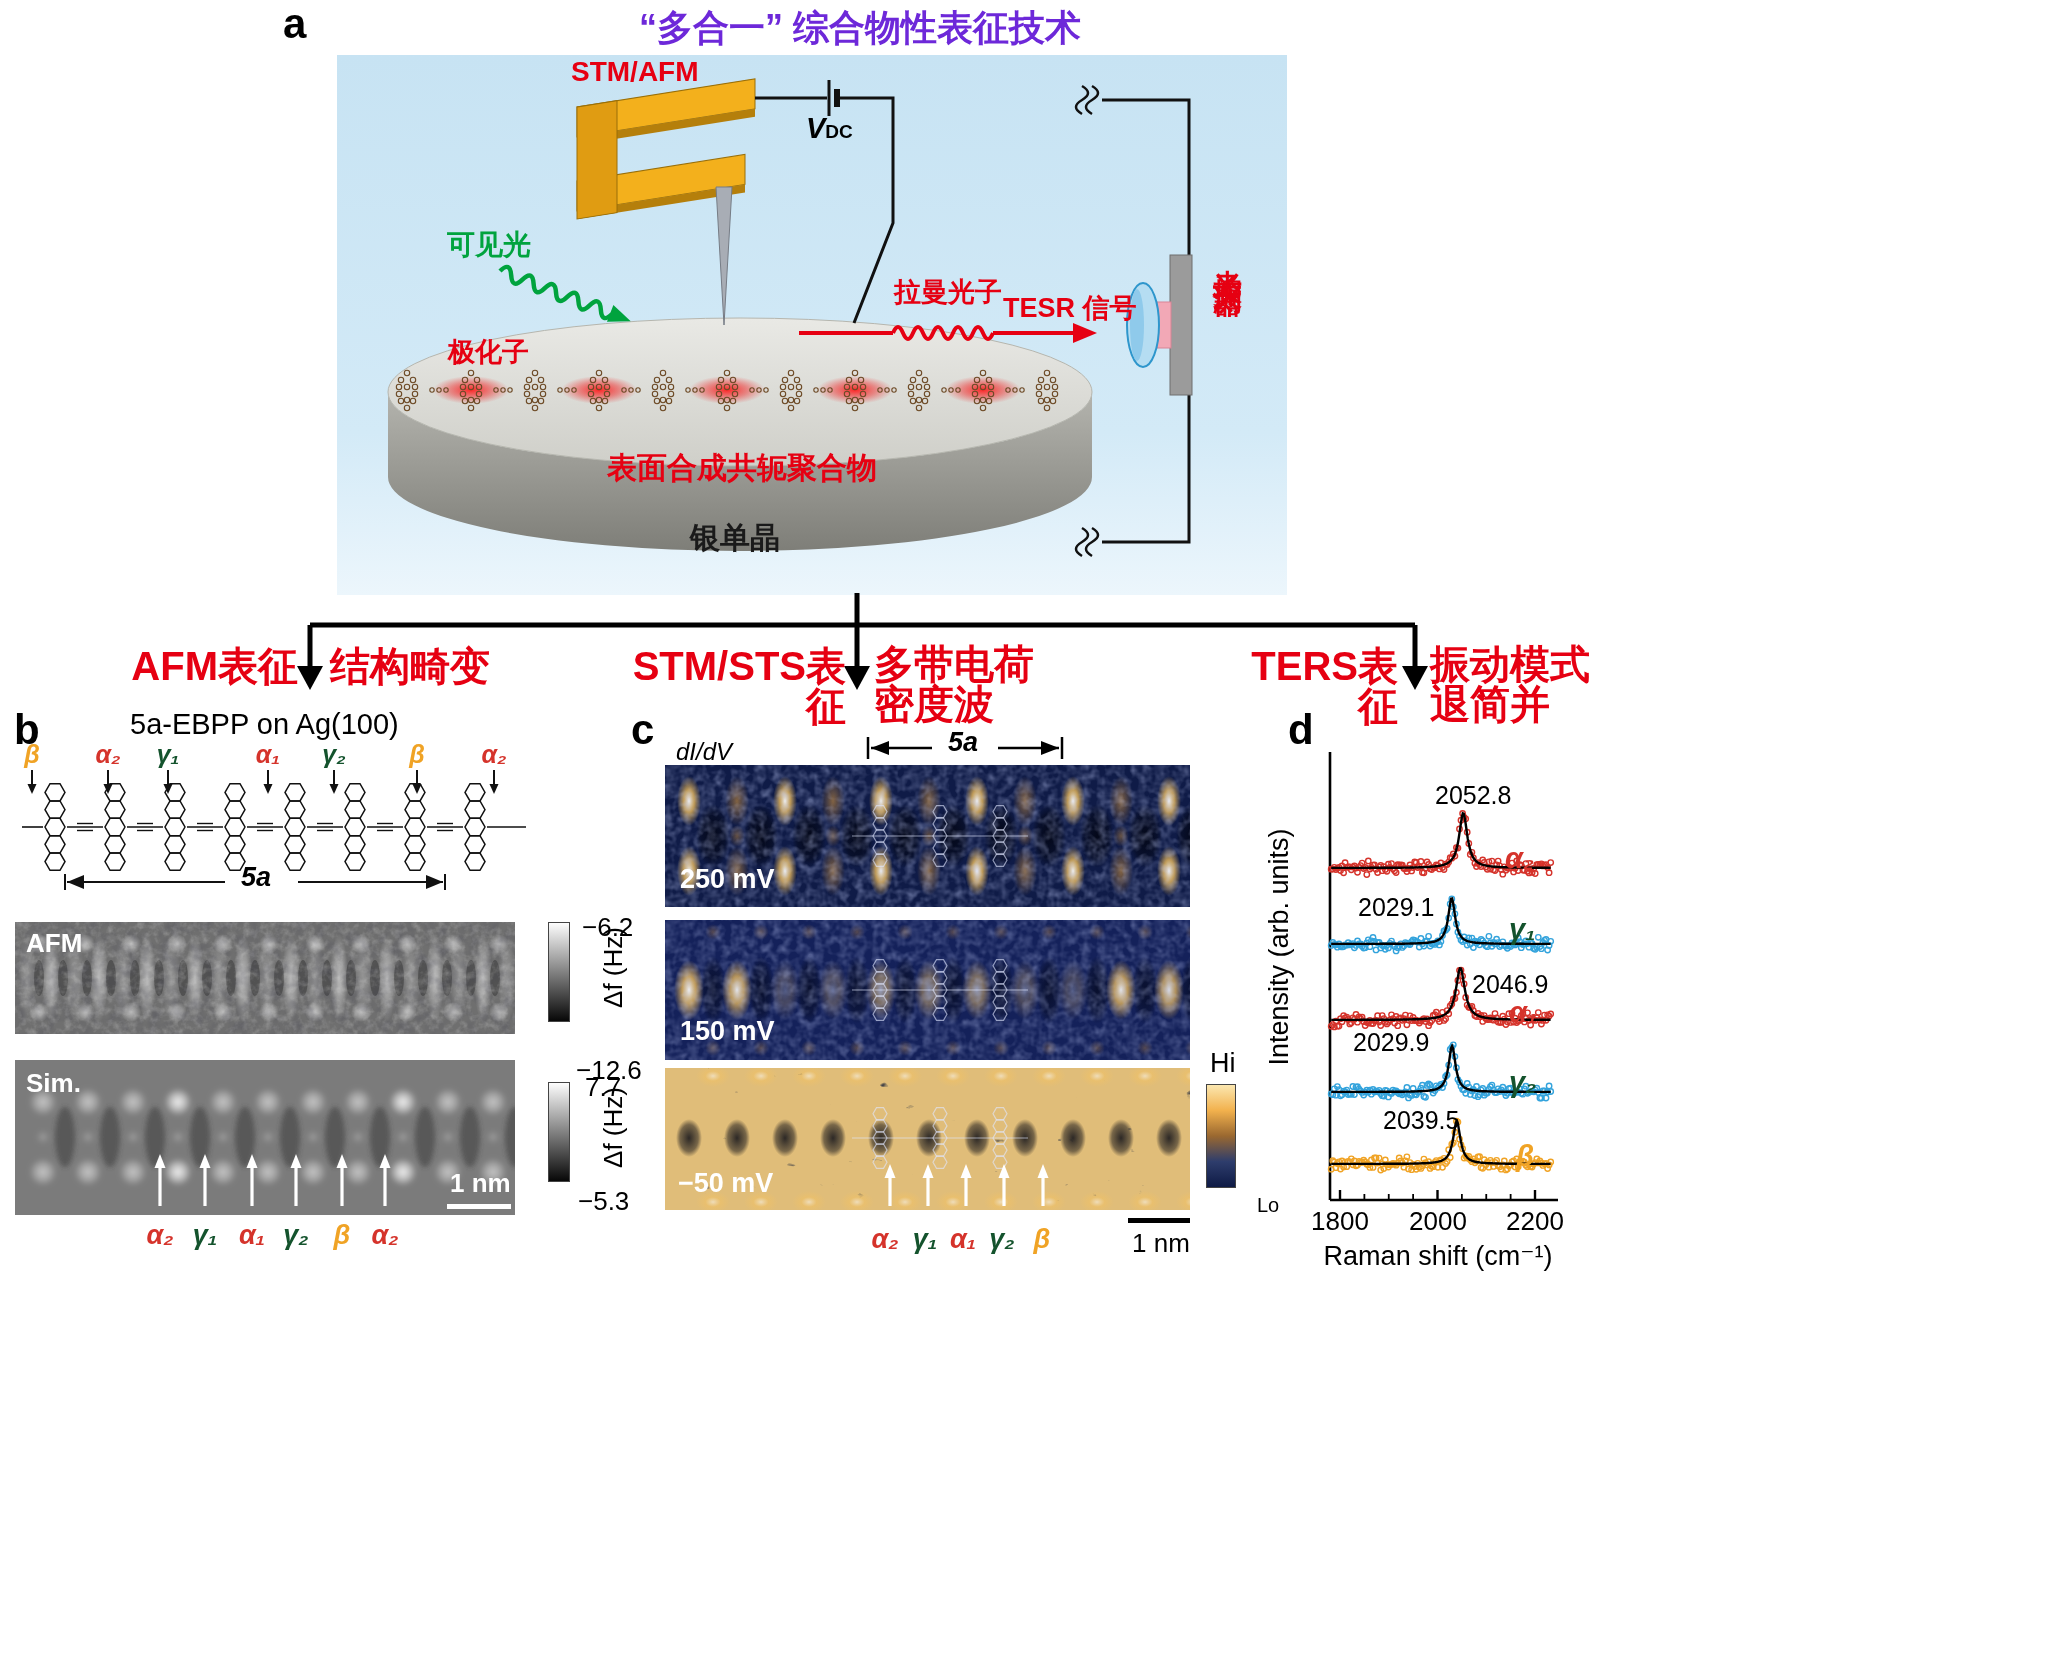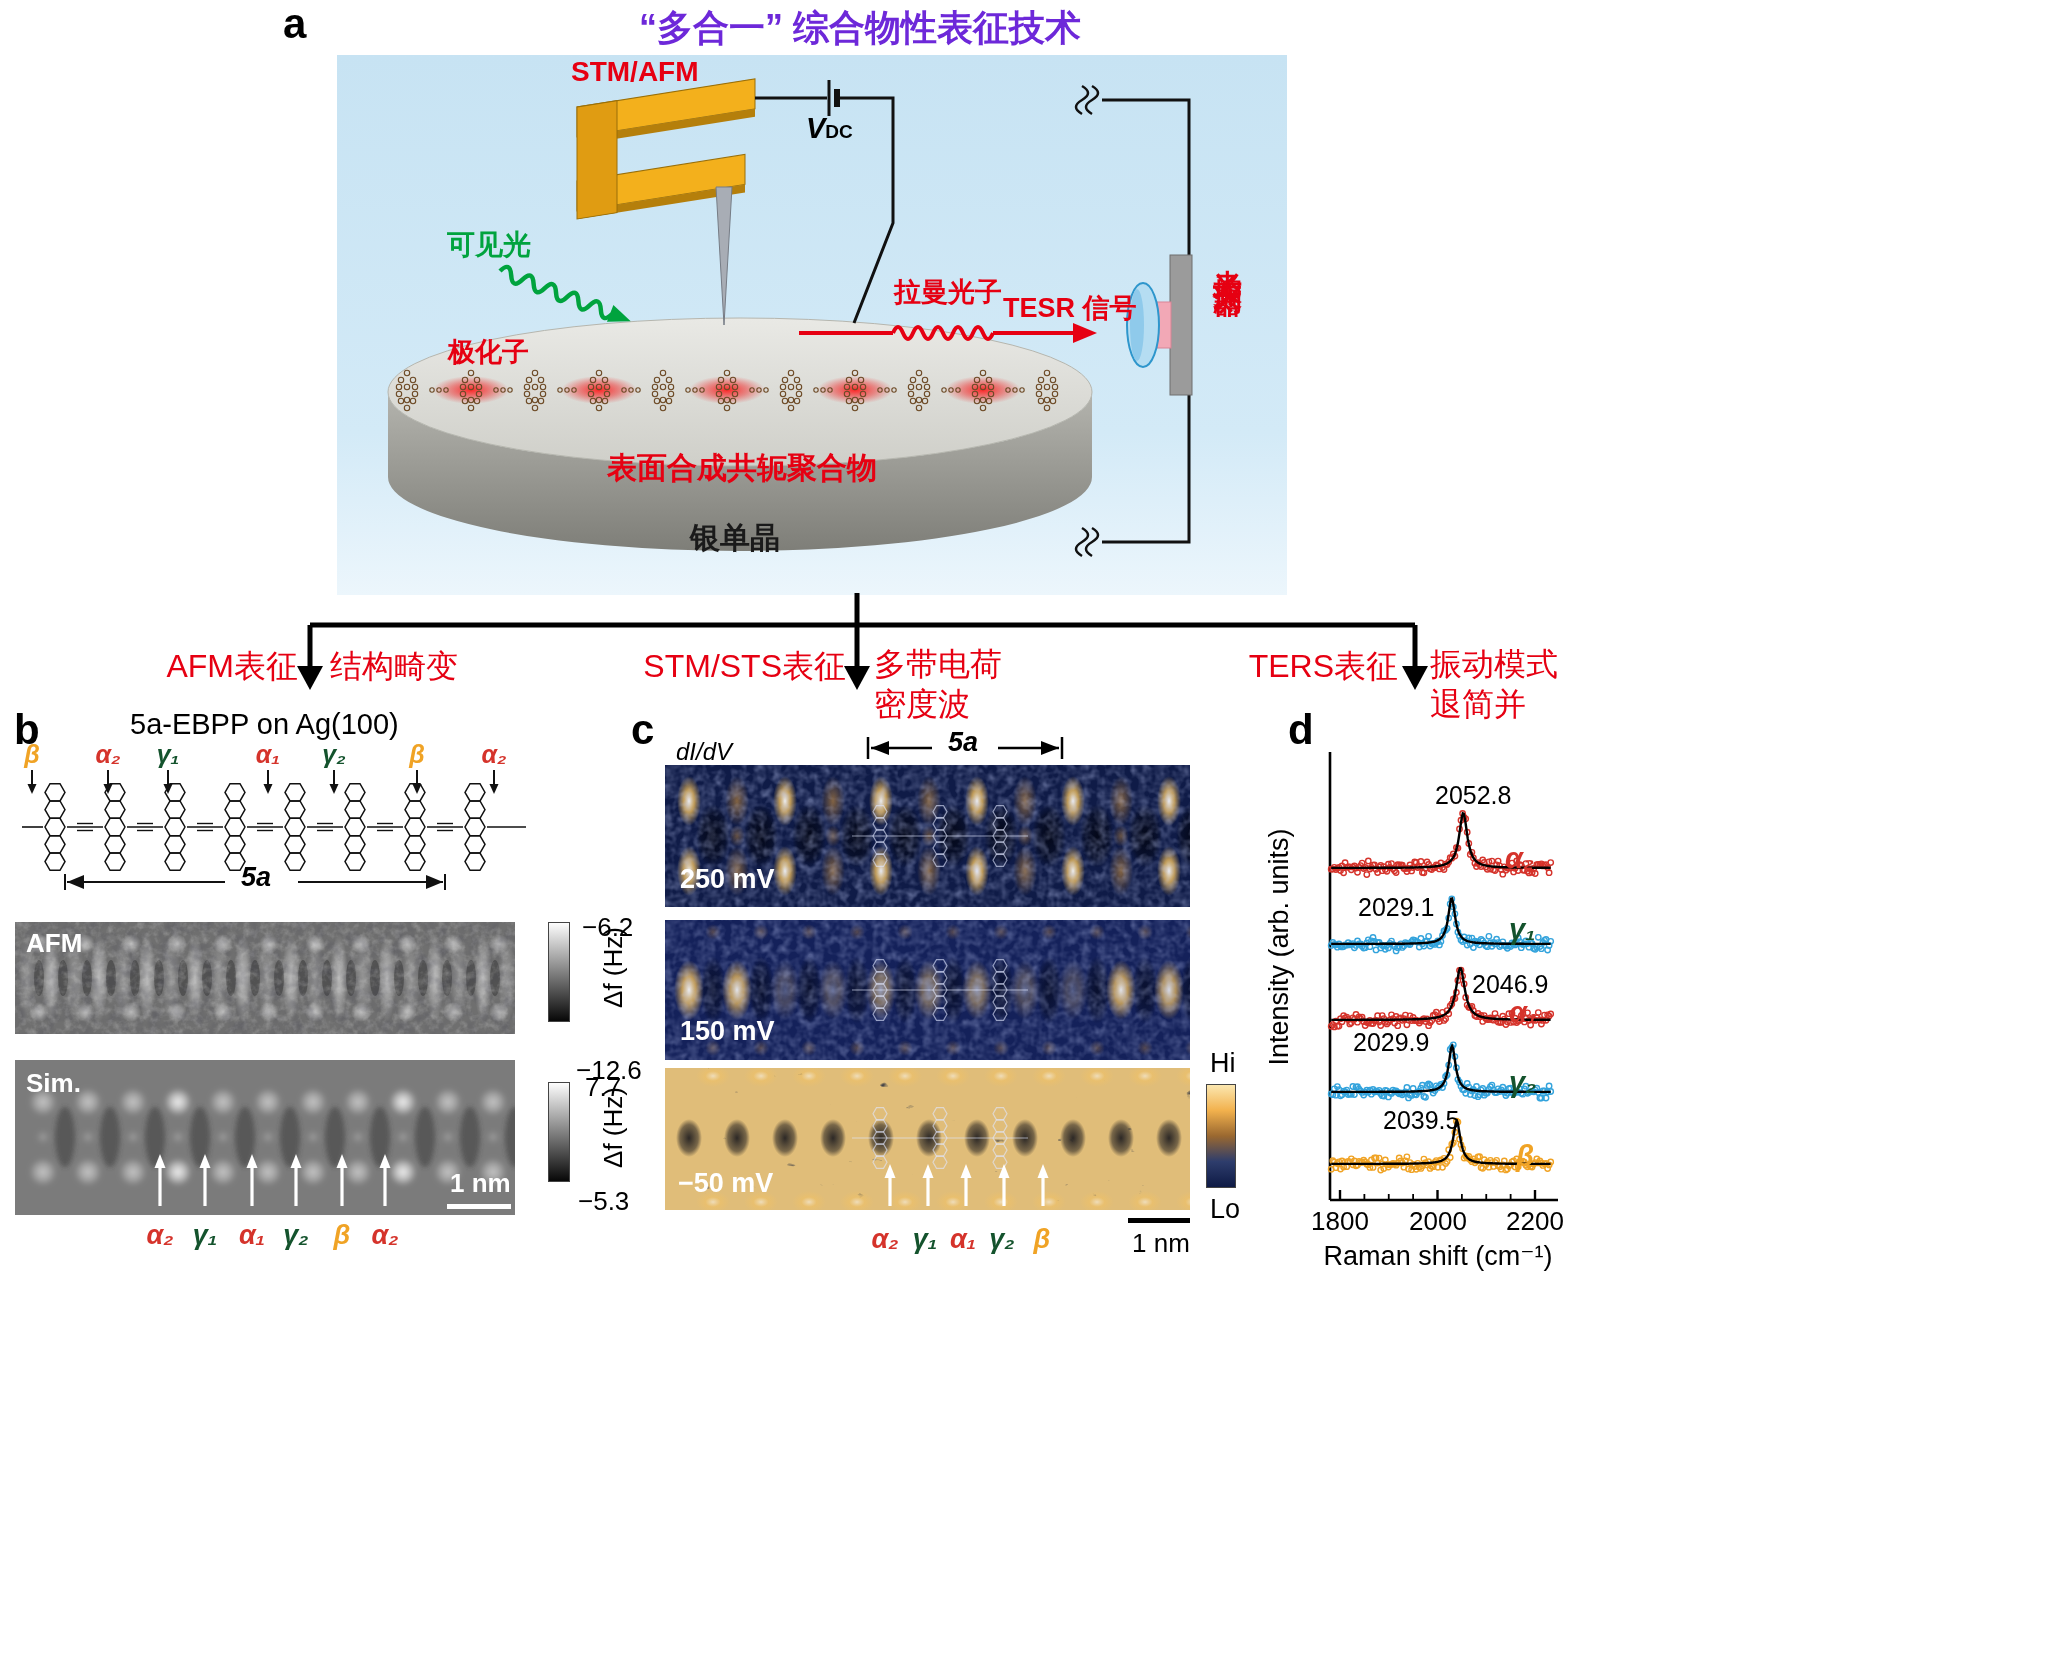--- a/index.html
+++ b/index.html
@@ -12,21 +12,21 @@
 .ctr{text-align:center}
 .rt{text-align:right}
 .red{color:#e60012}
 .green{color:#00a33e}
 .titleblue{color:#6d28d9}
 .white{color:#fff}
 .alpha{color:#d5332b}
 .gamma{color:#14532d}
 .beta{color:#f0a325}
 .pletter{font-size:42px;font-weight:bold}
-.cn30{font-size:32px;font-weight:normal;line-height:40px}
+.cn30{font-size:40px;font-weight:bold;line-height:40px}
 .vert{writing-mode:vertical-rl;letter-spacing:5px}
 .rot{transform:rotate(-90deg);transform-origin:left top;text-align:center}
 .cb{border:1px solid #444}
 .cbgray{background:linear-gradient(to bottom,#fdfdfd,#070707)}
 .cbmap{background:linear-gradient(to bottom,#fbe7b0 0%,#f2b14d 25%,#9a6830 50%,#2e3d6c 75%,#0e1a45 100%)}
 .mode{font-weight:bold;font-style:italic;font-size:27px}
 .modeD{font-weight:bold;font-style:italic;font-size:29px}
 .pk{font-size:25px}
 .tick{font-size:26px}
 </style>
@@ -788,21 +788,21 @@
       <polygon points="295.5,110 306.5,110 301,96" fill="#fff"></polygon>
       <line x1="339" y1="138" x2="339" y2="108" stroke="#fff" stroke-width="3.2"></line>
       <polygon points="333.5,110 344.5,110 339,96" fill="#fff"></polygon>
       <line x1="378" y1="138" x2="378" y2="108" stroke="#fff" stroke-width="3.2"></line>
       <polygon points="372.5,110 383.5,110 378,96" fill="#fff"></polygon>
     </svg>
   <div class="abs b white" style="left:678px;top:1168px;font-size:27px">−50 mV</div>
 
   <div class="abs cb cbmap" style="left:1206px;top:1084px;width:30px;height:104px"></div>
   <div class="abs" style="left:1210px;top:1048px;font-size:27px">Hi</div>
-  <div class="abs" style="left:1210px;top:1194px;font-size:27px">Lo</div>
+  <div class="abs" style="left:1257px;top:1194px;font-size:20px">Lo</div>
   <div class="abs" style="left:1128px;top:1218px;width:62px;height:5px;background:#000"></div>
   <div class="abs ctr" style="left:1126px;top:1228px;width:70px;font-size:26px">1 nm</div>
 
   <div class="abs mode alpha ctr" style="left:863px;top:1224px;width:44px">α₂</div>
   <div class="abs mode gamma ctr" style="left:903px;top:1224px;width:44px">γ₁</div>
   <div class="abs mode alpha ctr" style="left:941px;top:1224px;width:44px">α₁</div>
   <div class="abs mode gamma ctr" style="left:980px;top:1224px;width:44px">γ₂</div>
   <div class="abs mode beta ctr" style="left:1020px;top:1224px;width:44px">β</div>
 
   <div class="abs pletter" style="left:1288px;top:706px">d</div>

